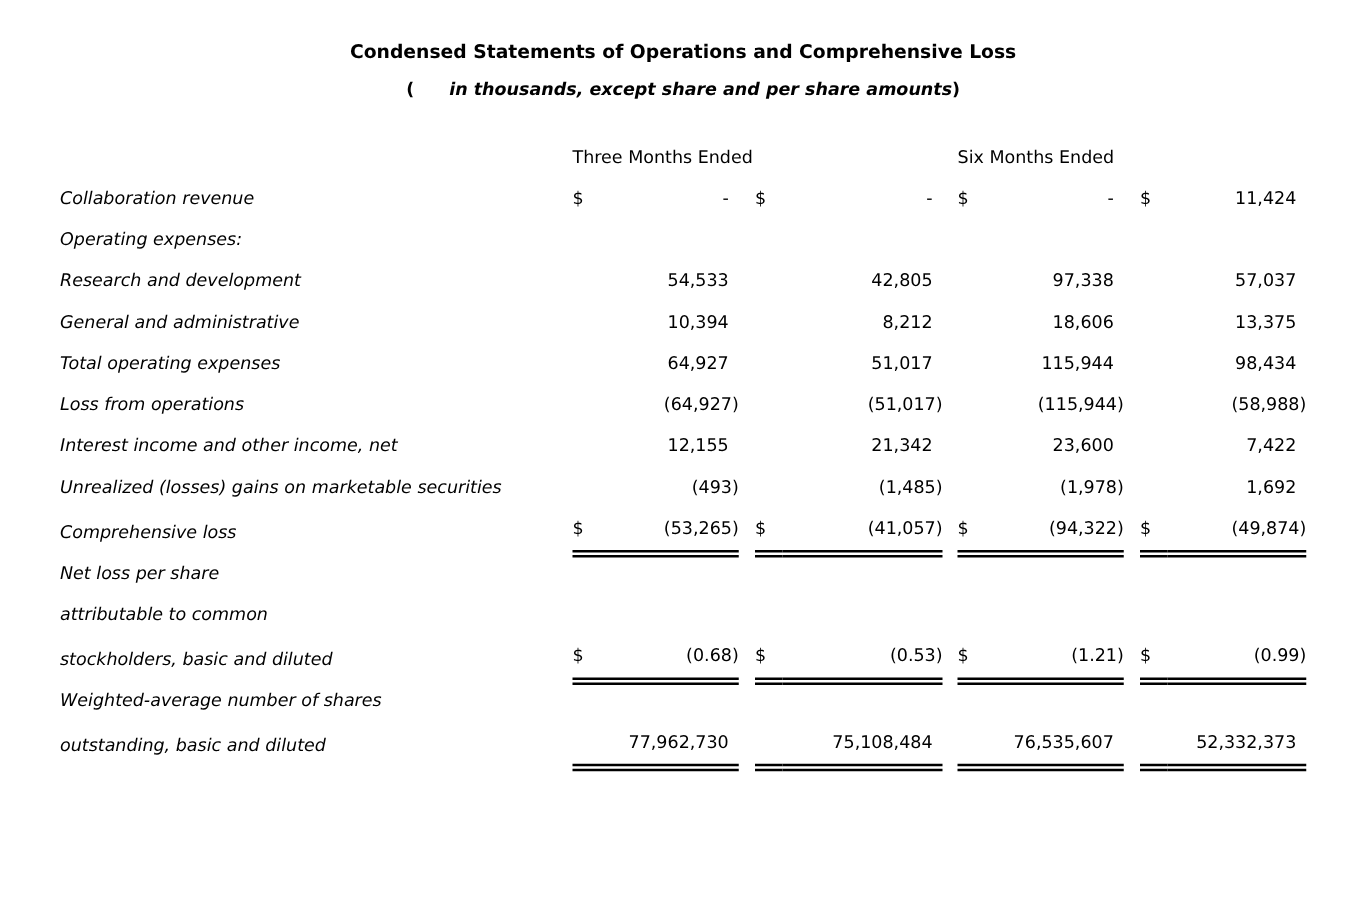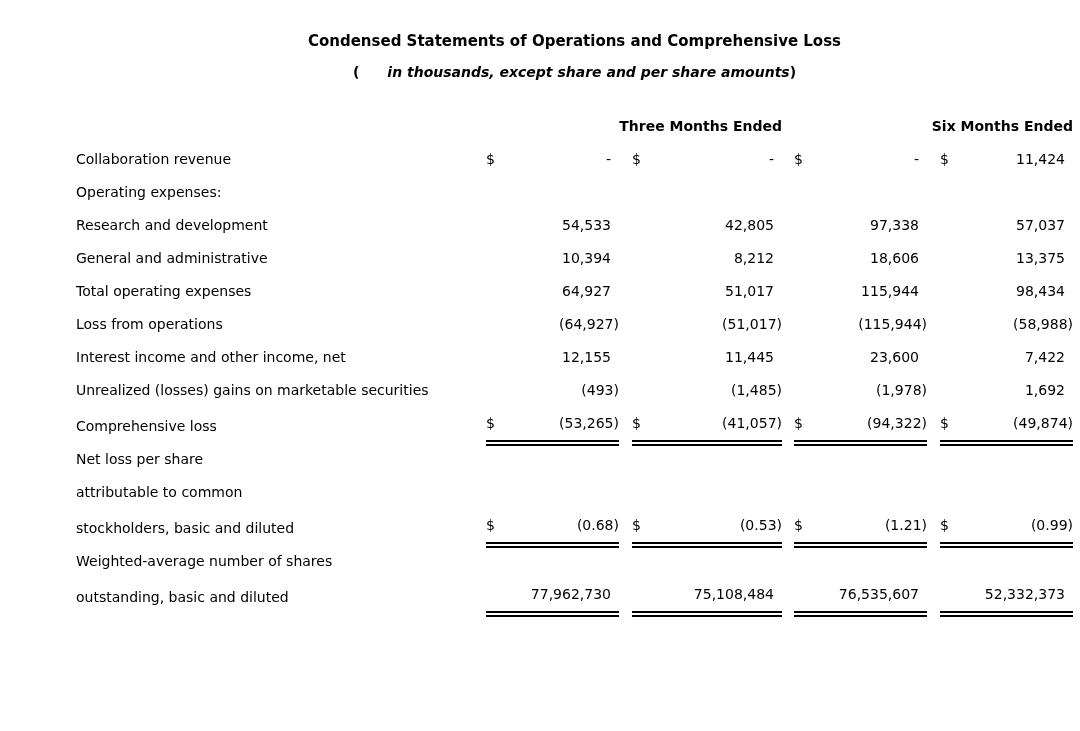--- a/index.html
+++ b/index.html
@@ -9,21 +9,21 @@
     width: 1080px;
     height: 731px;
     overflow: hidden;
     font-family: "DejaVu Sans", "Liberation Sans", sans-serif;
     color: #000000;
   }
   .page {
     box-sizing: border-box;
     width: 1080px;
     height: 731px;
-    padding: 33px 35px 0 76px;
+    padding: 33px 35px 0 48px;
   }
   .title {
     width: 997px;
     text-align: center;
     font-weight: bold;
     font-size: 15px;
     line-height: 17px;
     white-space: nowrap;
   }
   .subtitle {
@@ -43,25 +43,25 @@
     margin-top: 29px;
   }
   table.fin td, table.fin th {
     font-size: 14px;
     line-height: 17px;
     padding: 8px 0 8px;
     vertical-align: bottom;
     overflow: visible;
   }
   thead th {
-    font-weight: bold;
-    text-align: right;
+    font-weight: normal;
+    text-align: left;
     white-space: nowrap;
   }
-  td.lbl { text-align: left; white-space: nowrap; }
+  td.lbl { text-align: left; white-space: nowrap; font-style: italic; }
   td.ind1 { padding-left: 9px; }
   td.ind2 { padding-left: 21px; }
   td.cur { text-align: left; white-space: nowrap; }
   td.val { text-align: right; white-space: nowrap; }
   td.val.pos { padding-right: 8px; }
   td.ruled {
     border-bottom: 6px double #000000;
     padding-bottom: 4px;
   }
 </style>
@@ -179,21 +179,21 @@
           <td class="sp"></td>
           <td class="cur"></td>
           <td class="val">(58,988)</td>
         </tr>
         <tr>
           <td class="lbl ind0">Interest income and other income, net</td>
           <td class="cur"></td>
           <td class="val pos">12,155</td>
           <td class="sp"></td>
           <td class="cur"></td>
-          <td class="val pos">11,445</td>
+          <td class="val pos">21,342</td>
           <td class="sp"></td>
           <td class="cur"></td>
           <td class="val pos">23,600</td>
           <td class="sp"></td>
           <td class="cur"></td>
           <td class="val pos">7,422</td>
         </tr>
         <tr>
           <td class="lbl ind1">Unrealized (losses) gains on marketable securities</td>
           <td class="cur"></td>

